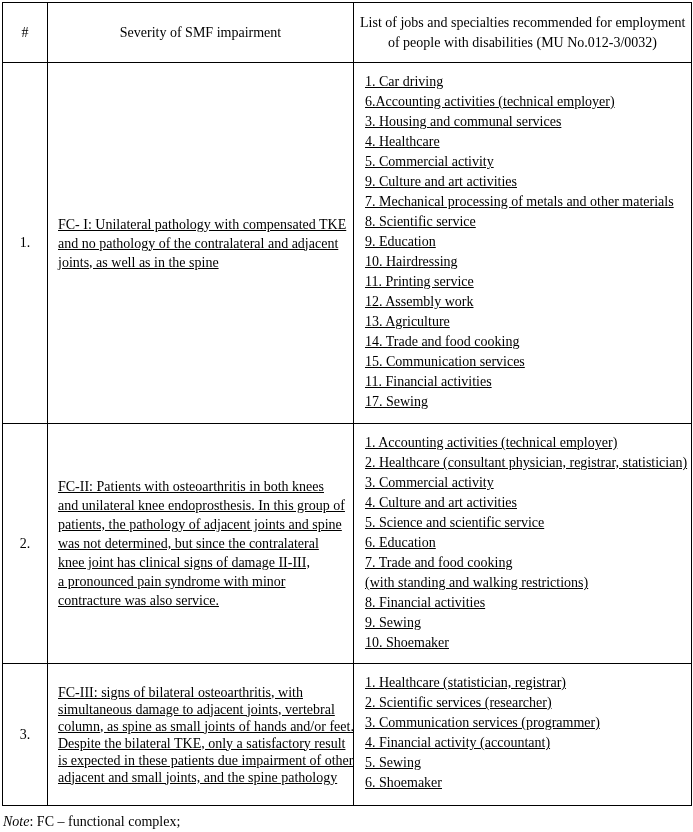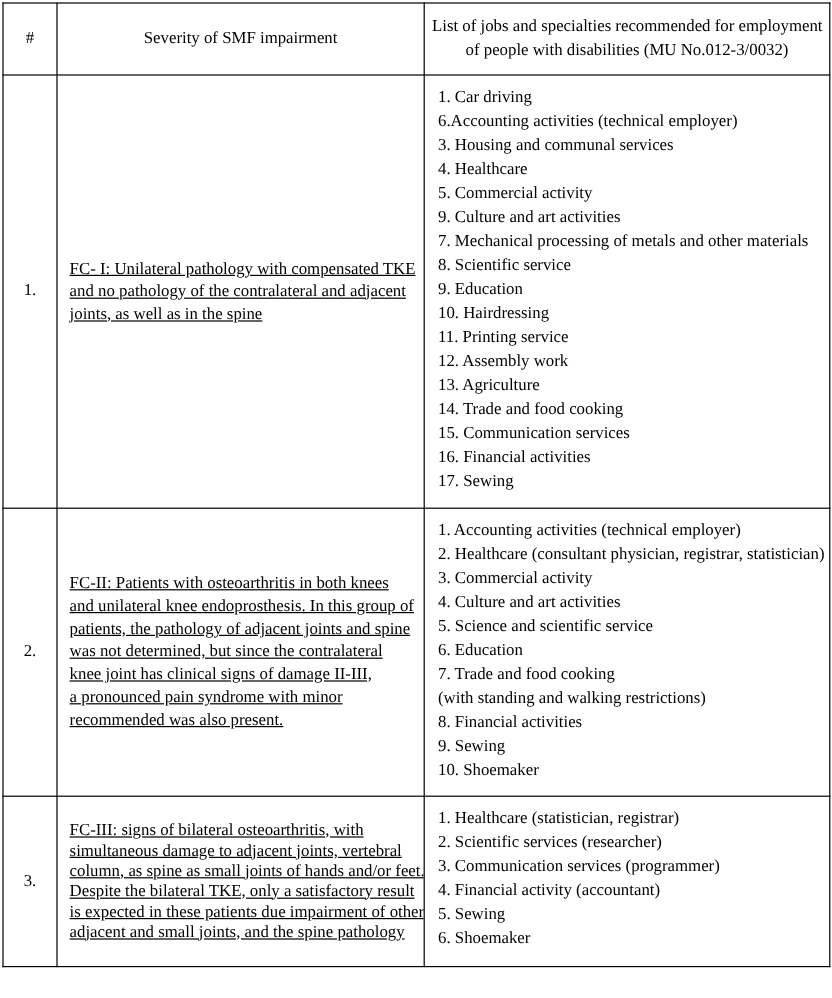--- a/index.html
+++ b/index.html
@@ -51,20 +51,21 @@
     line-height: 19px;
     white-space: nowrap;
     text-decoration: underline;
   }
   .row-3 .severity-text .text-line {
     line-height: 17px;
   }
   .cell-jobs {
     vertical-align: top;
     padding: 9px 2px 0 11px;
+    text-decoration: underline;
   }
   .cell-jobs .job-line {
     line-height: 20px;
     white-space: nowrap;
   }
   .header-line { white-space: nowrap; }
   .note {
     margin: 7px 0 0 3px;
     font-size: 14px;
     line-height: 18px;
@@ -110,35 +111,35 @@
             <div class="job-line">9. Culture and art activities</div>
             <div class="job-line">7. Mechanical processing of metals and other materials</div>
             <div class="job-line">8. Scientific service</div>
             <div class="job-line">9. Education</div>
             <div class="job-line">10. Hairdressing</div>
             <div class="job-line">11. Printing service</div>
             <div class="job-line">12. Assembly work</div>
             <div class="job-line">13. Agriculture</div>
             <div class="job-line">14. Trade and food cooking</div>
             <div class="job-line">15. Communication services</div>
-            <div class="job-line">16. Financial activities</div>
+            <div class="job-line">11. Financial activities</div>
             <div class="job-line">17. Sewing</div>
           </td>
         </tr>
         <tr class="body-row row-2">
           <td class="cell-num">2.</td>
           <td class="cell-severity">
             <div class="severity-text">
               <div class="text-line">FC-II: Patients with osteoarthritis in both knees</div>
               <div class="text-line">and unilateral knee endoprosthesis. In this group of</div>
               <div class="text-line">patients, the pathology of adjacent joints and spine</div>
               <div class="text-line">was not determined, but since the contralateral</div>
               <div class="text-line">knee joint has clinical signs of damage II-III,</div>
               <div class="text-line">a pronounced pain syndrome with minor</div>
-              <div class="text-line">recommended was also present.</div>
+              <div class="text-line">contracture was also service.</div>
             </div>
           </td>
           <td class="cell-jobs">
             <div class="job-line">1. Accounting activities (technical employer)</div>
             <div class="job-line">2. Healthcare (consultant physician, registrar, statistician)</div>
             <div class="job-line">3. Commercial activity</div>
             <div class="job-line">4. Culture and art activities</div>
             <div class="job-line">5. Science and scientific service</div>
             <div class="job-line">6. Education</div>
             <div class="job-line">7. Trade and food cooking</div>
@@ -165,13 +166,14 @@
             <div class="job-line">2. Scientific services (researcher)</div>
             <div class="job-line">3. Communication services (programmer)</div>
             <div class="job-line">4. Financial activity (accountant)</div>
             <div class="job-line">5. Sewing</div>
             <div class="job-line">6. Shoemaker</div>
           </td>
         </tr>
       </tbody>
   </table>
 
+  <p class="note"><span class="note-label">Note</span><span>: FC – functional complex;</span></p>
 </div>
 
 </body></html>

